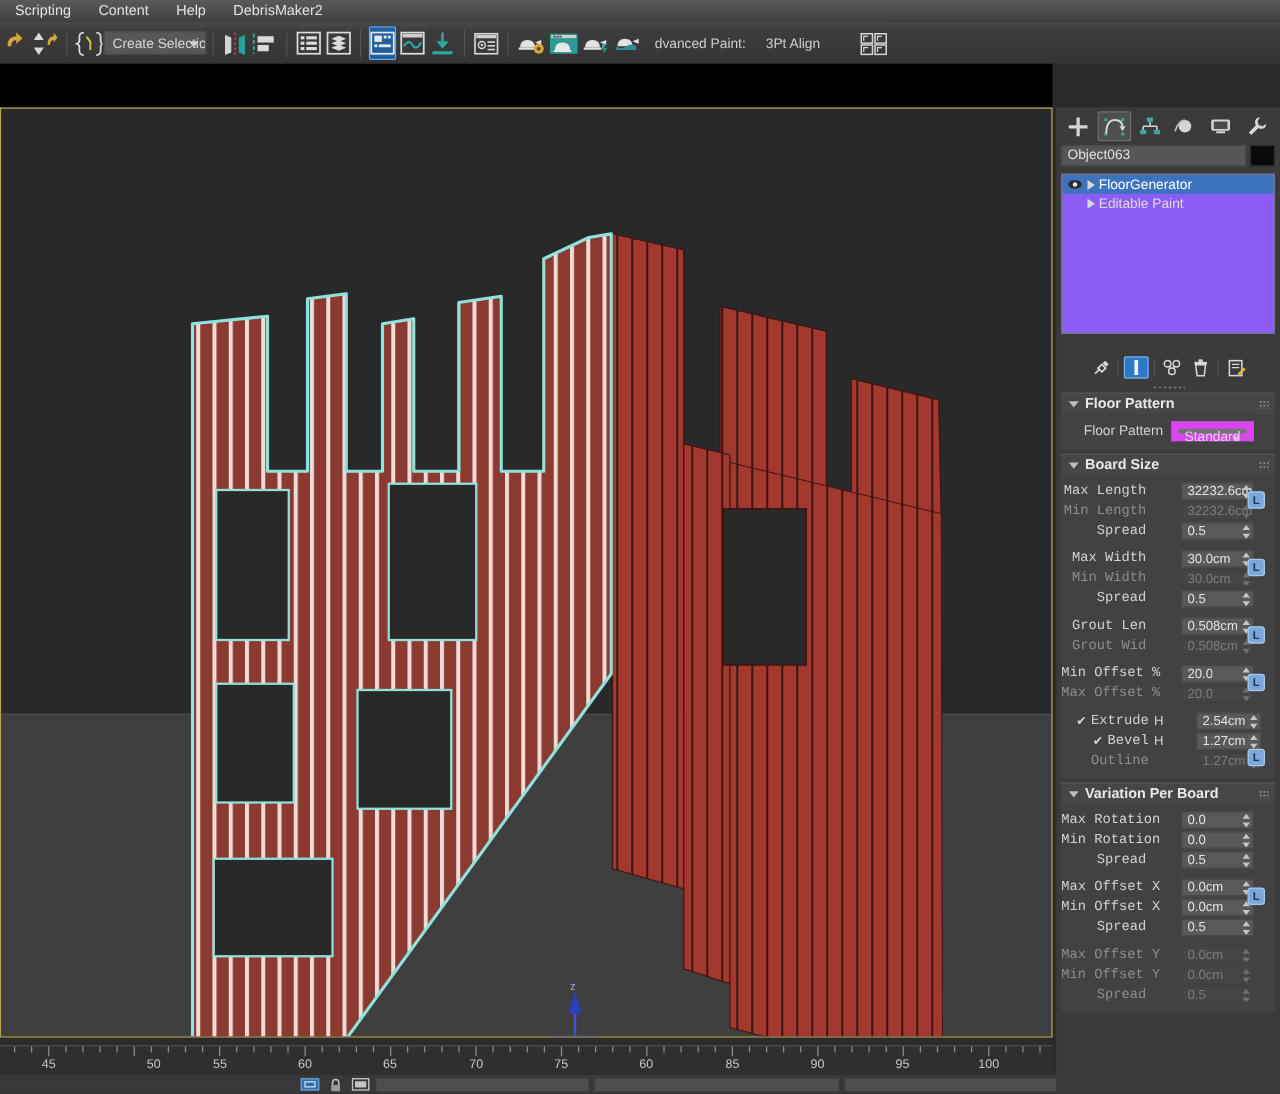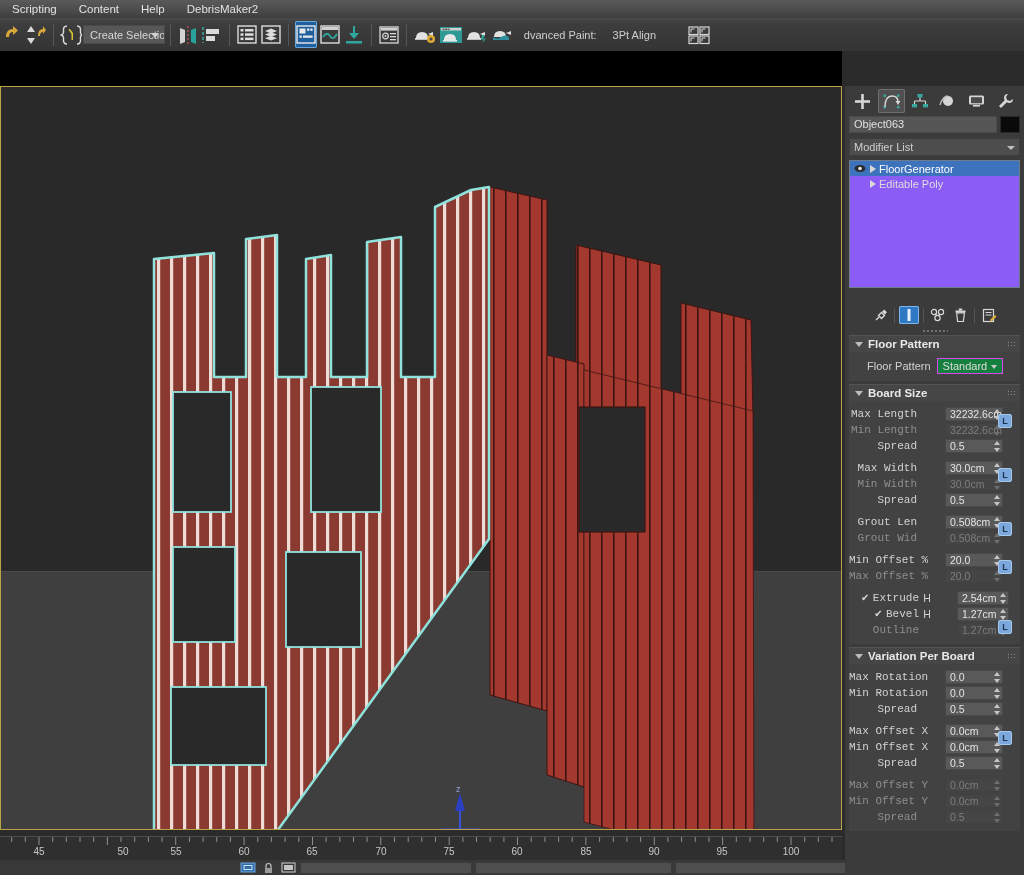--- a/index.html
+++ b/index.html
@@ -248,21 +248,21 @@
   .cbox {
     width: 11px; height: 11px; margin-right: 2px;
     display: flex; align-items: center; justify-content: center;
     font-size: 10px; color: #d8d8d8;
   }
   .hlab { font-size: 10.5px; color: #d2d2d2; width: 12px; text-align: center; }
 
   .pat-row { display: flex; align-items: center; padding-left: 18px; height: 18px; }
   .pat-lbl { font-size: 11px; color: #d2d2d2; margin-right: 6px; }
   .pat-sel {
-    width: 66px; height: 16px; background: #15803d; border: 1px solid #d946ef;
+    width: 66px; height: 16px; background: #737373; border: 6px solid #d946ef;
     color: #dcdcdc; font-size: 11px; padding-left: 5px; line-height: 14px;
     position: relative;
   }
   .pat-sel .car {
     position: absolute; right: 5px; top: 6px;
     border-left: 3.5px solid transparent; border-right: 3.5px solid transparent;
     border-top: 4px solid #cacaca;
   }
   .gap6 { height: 6px; }
 </style>
@@ -728,46 +728,40 @@
           <path d="M11 1 Q7 1 7 5 Q7 6.3 7.7 7.2 L2 13 L4 15 L9.8 9.3 Q10.7 10 12 10 Q16 10 16 6 L13 8 L10 7 L9 4 Z" fill="#d5d5d5"></path>
         </svg>
       </div>
     </div>
 
     <div class="name-row">
       <div class="name-field">Object063</div>
       <div class="color-sw"></div>
     </div>
 
-    <div class="modlist-row">
-      <div class="modlist">
-        <span>Modifier List</span>
-        <i class="car"></i>
-      </div>
-    </div>
 
     <div class="stack">
       <div class="stack-item sel">
         <span class="eye">
           <svg width="12" height="9" viewBox="0 0 12 9">
             <ellipse cx="6" cy="4.5" rx="5.4" ry="3.4" fill="#2a2a2a"></ellipse>
             <circle cx="6" cy="4.5" r="1.8" fill="#e8e8e8"></circle>
           </svg>
         </span>
         <span class="tri">
             <i></i>
           </span>
         <span>FloorGenerator</span>
       </div>
       <div class="stack-item">
         <span class="eye"></span>
         <span class="tri">
             <i></i>
           </span>
-        <span>Editable Poly</span>
+        <span>Editable Paint</span>
       </div>
     </div>
 
     <div class="stack-tools">
       <div class="st-btn">
         <svg width="15" height="15" viewBox="0 0 15 15">
           <path d="M3 12 L6.5 8.5 M5.5 7.5 L8.5 4.5 L11.5 7.5 L8.5 10.5 Z" stroke="#d8d8d8" stroke-width="1.4" fill="none"></path>
           <rect x="9.5" y="2.5" width="4" height="3" transform="rotate(45 11.5 4)" fill="#d8d8d8"></rect>
         </svg>
       </div>

